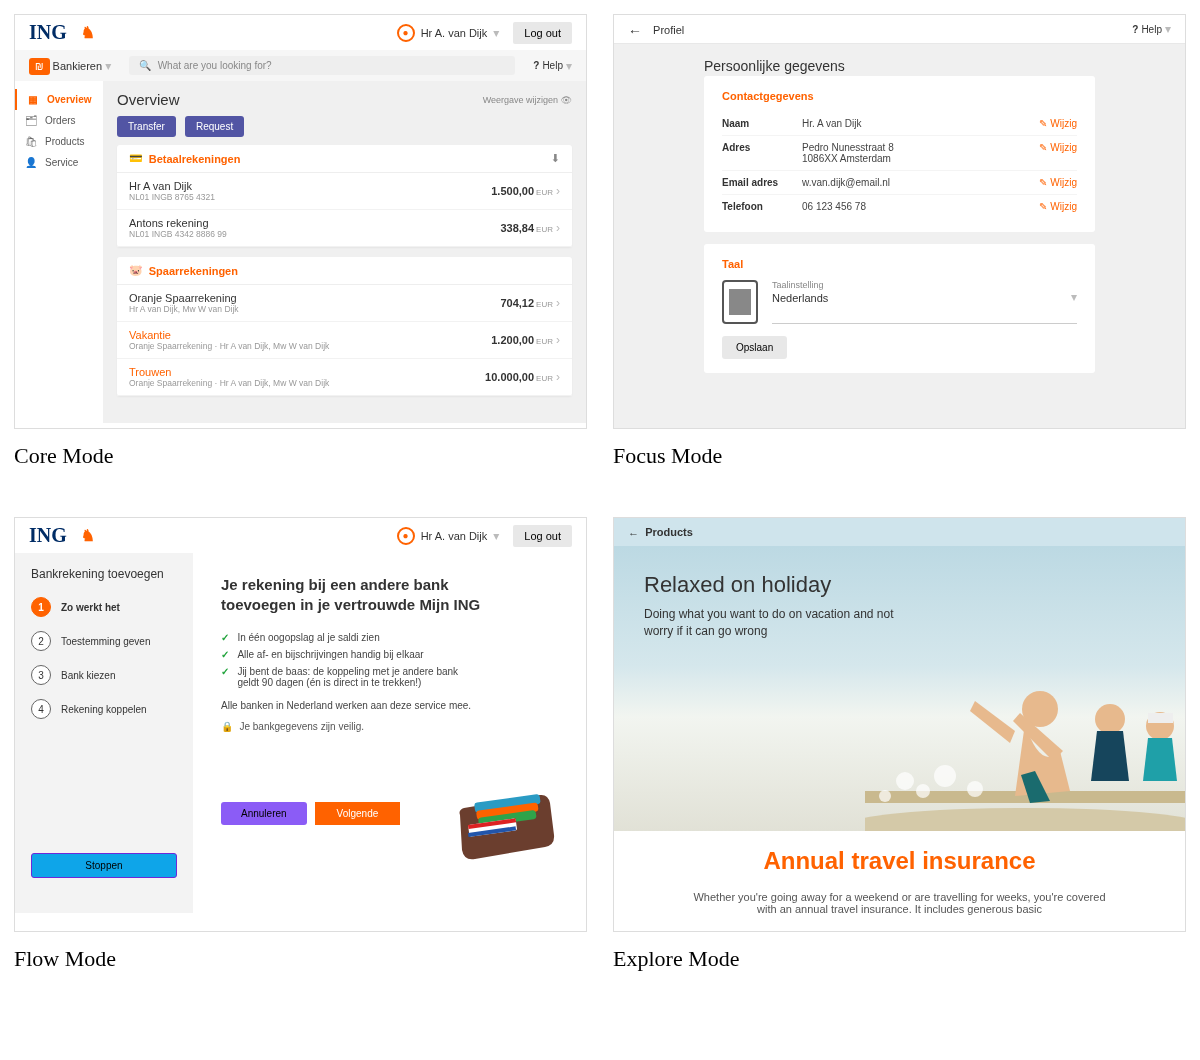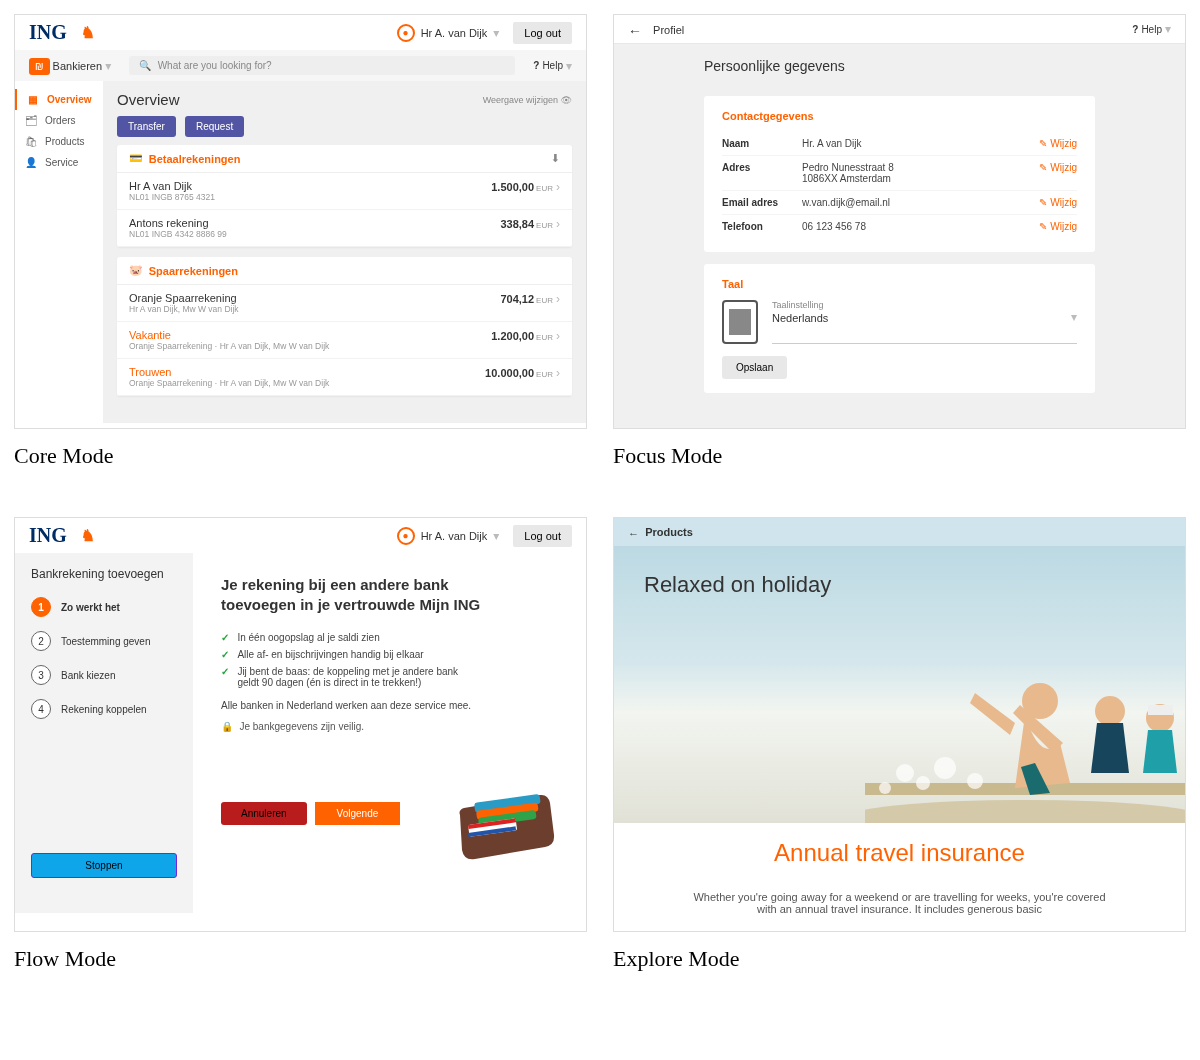--- a/index.html
+++ b/index.html
@@ -32,33 +32,33 @@
   .side-item { display:flex;align-items:center;gap:8px;padding:5px 10px;font-size:10px;color:#555;cursor:pointer;}
   .side-item.active { color:#ff6200; border-left:2px solid #ff6200; font-weight:600;}
   .side-ico { width:12px;text-align:center;color:#666;}
   .side-item.active .side-ico{color:#ff6200;}
   .core-main { flex:1; padding:10px 14px; }
   .overview-top{display:flex;justify-content:space-between;align-items:center;margin-bottom:8px;}
   .btn-prim{background:#5255a4;color:#fff;border:none;padding:5px 11px;border-radius:3px;font-size:10px;margin-right:6px;cursor:pointer;}
   .card{background:#fff;border-radius:3px;margin-bottom:10px;box-shadow:0 1px 2px rgba(0,0,0,.05);}
   .card-hdr{display:flex;align-items:center;justify-content:space-between;padding:7px 12px;border-bottom:1px solid #eee;}
   .card-title{color:#ff6200;font-weight:600;font-size:11px;display:flex;align-items:center;gap:6px;}
-  .acct-row{display:flex;justify-content:space-between;padding:7px 12px;border-bottom:1px solid #f2f2f2;cursor:pointer;}
+  .acct-row{display:flex;align-items:center;justify-content:space-between;padding:7px 12px;border-bottom:1px solid #f2f2f2;cursor:pointer;}
   .acct-name{font-size:11px;}
   .acct-sub{font-size:8.5px;color:#999;}
   .amt{font-size:11px;font-weight:600;}
   .amt-cur{font-size:8px;color:#999;font-weight:normal;margin-left:2px;}
   .total-row{display:flex;justify-content:space-between;padding:8px 12px;font-size:11px;font-weight:600;}
 
   
   .focus-frame{background:#f0f0f0;}
   .focus-top{background:#fff;display:flex;align-items:center;justify-content:space-between;padding:6px 14px;border-bottom:1px solid #e8e8e8;}
   .back-arrow{font-size:14px;color:#333;margin-right:8px;}
   .focus-body{padding:14px 90px;background:#f0f0f0;}
-  .panel-title{font-size:14px;margin-bottom:22px;color:#333;}
+  .panel-title{font-size:14px;margin-bottom:2px;color:#333;}
   .panel{background:#fff;border-radius:3px;padding:14px 18px;margin-bottom:12px;}
   .panel h4{color:#ff6200;font-size:11px;font-weight:600;margin-bottom:10px;}
   .fld{display:flex;align-items:flex-start;padding:6px 0;border-bottom:1px solid #f4f4f4;}
   .fld:last-child{border-bottom:none;}
   .fld-lbl{width:80px;font-weight:600;font-size:10px;}
   .fld-val{flex:1;font-size:10px;color:#444;}
   .edit-link{color:#ff6200;font-size:10px;display:flex;align-items:center;gap:3px;cursor:pointer;}
   .pencil{color:#ff6200;}
   .lang-row{display:flex;align-items:center;gap:14px;}
   .device-ico{width:36px;height:44px;border:2px solid #555;border-radius:4px;display:flex;align-items:center;justify-content:center;}
@@ -75,33 +75,33 @@
   .step-num{width:20px;height:20px;border-radius:50%;border:1px solid #666;display:flex;align-items:center;justify-content:center;background:#fff;}
   .step.active .step-num{background:#ff6200;border-color:#ff6200;color:#fff;}
   .step.active{font-weight:600;}
   .btn-stop{width:100%;border:1px solid #6d28d9;background:#0ea5e9;padding:6px;border-radius:3px;margin-top:120px;font-size:10px;cursor:pointer;}
   .flow-main{flex:1;padding:22px 28px;position:relative;}
   .flow-main h2{font-size:15px;font-weight:600;line-height:1.35;margin-bottom:16px;max-width:260px;}
   .check-row{display:flex;align-items:flex-start;gap:8px;font-size:10px;margin-bottom:6px;color:#444;max-width:260px;}
   .check{color:#1fa33a;font-weight:bold;}
   .lock-row{display:flex;align-items:center;gap:6px;font-size:10px;color:#555;margin-top:10px;}
   .flow-btns{display:flex;gap:8px;margin-top:70px;}
-  .btn-cancel{background:#b91c1c;border:none;padding:6px 20px;border-radius:3px;font-size:10px;cursor:pointer;}
+  .btn-cancel{background:#8b5cf6;border:none;padding:6px 20px;border-radius:3px;font-size:10px;cursor:pointer;}
   .btn-next{background:#ff6200;color:#fff;border:none;padding:6px 22px;border-radius:0;font-size:10px;cursor:pointer;}
   .wallet{position:absolute;right:26px;bottom:48px;width:110px;height:80px;}
 
   
   .explore-frame{display:flex;flex-direction:column;}
   .explore-top{padding:8px 14px;display:flex;align-items:center;gap:8px;font-size:11px;color:#333;background:#cfe4ec;}
   .hero{height:344px;background:linear-gradient(to bottom,#bcd9e3 0%,#d5e7ec 42%,#f2f5f0 60%,#e1e1d6 100%);padding:26px 30px;position:relative;overflow:hidden;}
   .hero h1{font-size:22px;color:#333;font-weight:500;margin-bottom:8px;}
   .hero p{font-size:12px;color:#333;max-width:260px;line-height:1.4;}
   .people{position:absolute;right:0;bottom:0;width:320px;height:200px;}
   .explore-card{background:#fff;padding:16px 30px;text-align:center;}
-  .explore-card h2{color:#ff6200;font-size:24px;font-weight:400;margin-bottom:24px;}
+  .explore-card h2{color:#ff6200;font-size:24px;font-weight:700;margin-bottom:16px;}
   .explore-card p{font-size:11px;color:#555;max-width:420px;margin:0 auto;}
 </style>
 </head>
 <body>
 
 <div class="grid">
 
 <div class="cell">
   <div class="frame">
     <div class="core-hdr">
@@ -361,20 +361,21 @@
   <div class="caption">Flow Mode</div>
 </div>
 
 <div class="cell">
   <div class="frame explore-frame">
     <div class="explore-top">
       <span><span>←</span>&nbsp; <b>Products</b></span>
     </div>
     <div class="hero">
       <h1>Relaxed on holiday</h1>
+      <p>Doing what you want to do on vacation and not worry if it can go wrong</p>
       <svg class="people" viewBox="0 0 320 200">
         <ellipse cx="160" cy="195" rx="180" ry="18" fill="#d4c9a8"></ellipse>
         <rect x="0" y="160" width="320" height="12" fill="#c9b98e"></rect>
         <g fill="rgba(255,255,255,.7)">
           <circle cx="40" cy="150" r="9"></circle>
               <circle cx="58" cy="160" r="7"></circle>
               <circle cx="80" cy="145" r="11"></circle>
               <circle cx="110" cy="158" r="8"></circle>
               <circle cx="20" cy="165" r="6"></circle>
         </g>

